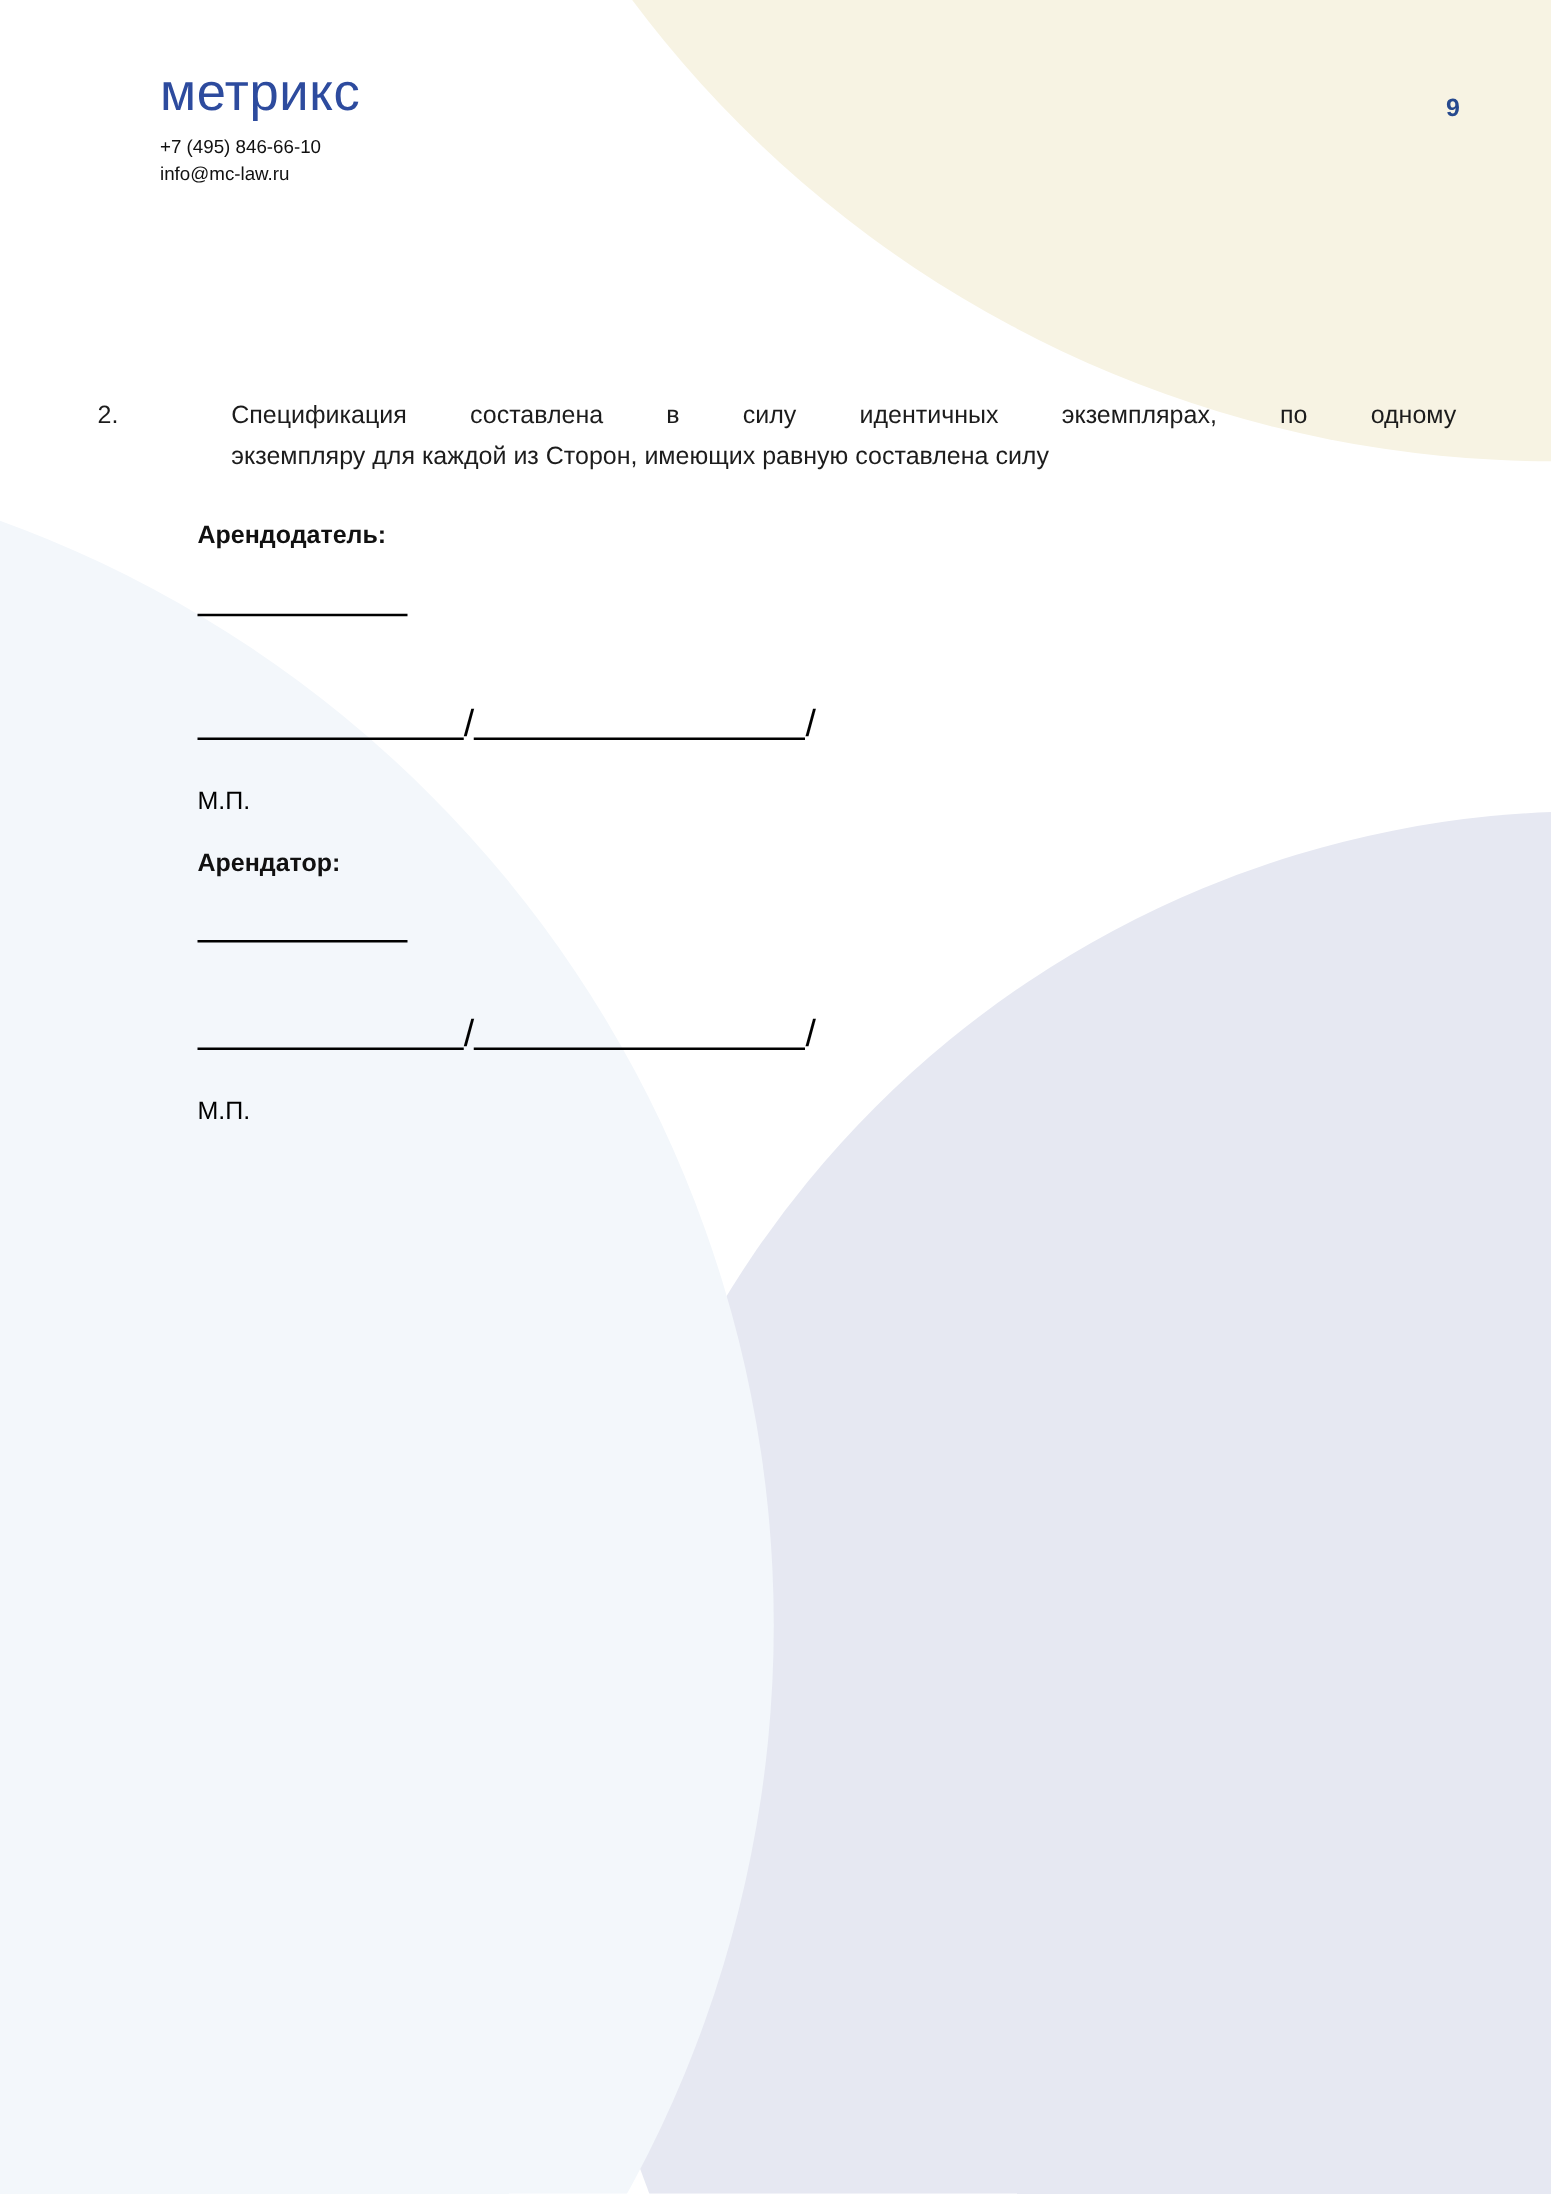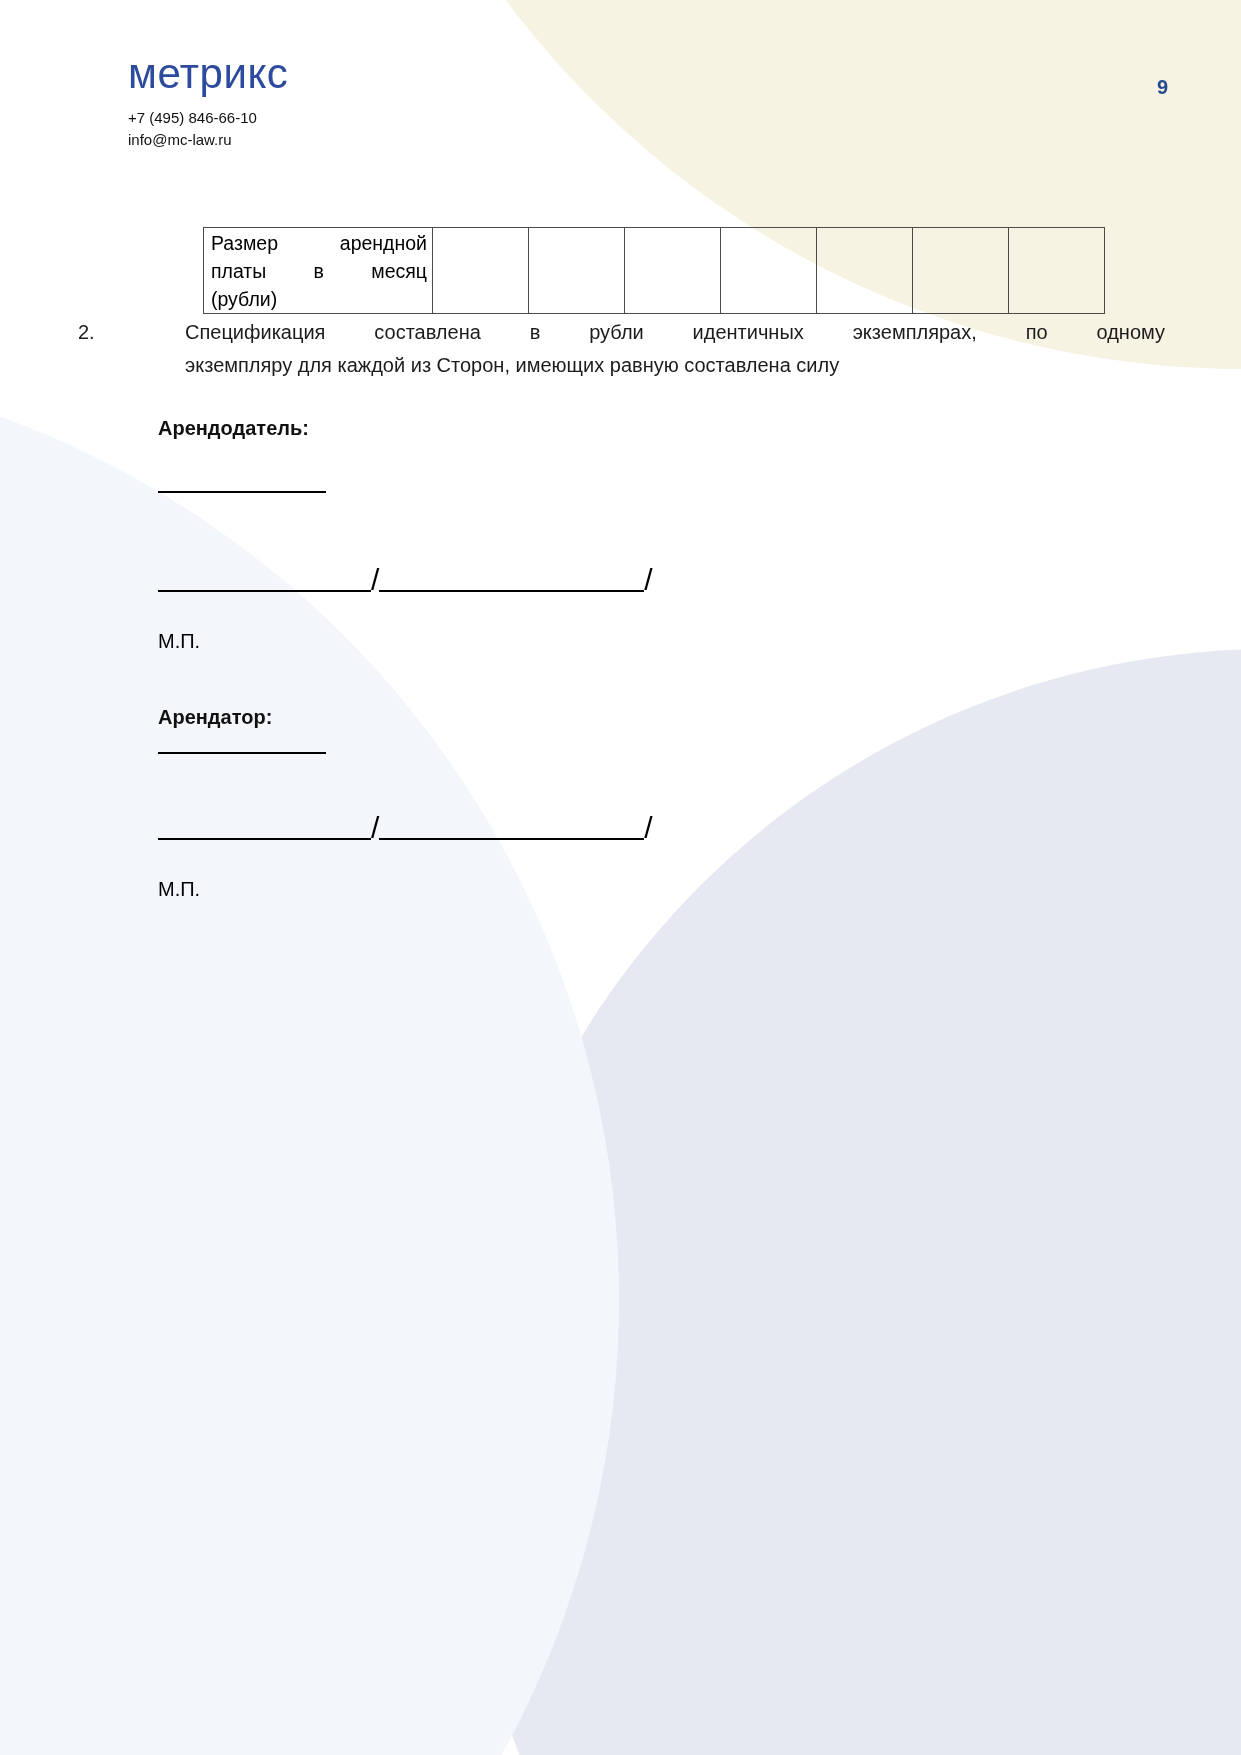--- a/index.html
+++ b/index.html
@@ -66,59 +66,45 @@
     position:absolute;left:158px;height:30px;z-index:5;
     display:flex;align-items:flex-end;
   }
   .sig-seg{display:inline-block;height:28px;border-bottom:2.5px solid #000;}
   .sig-seg.first{width:213px;}
   .sig-seg.second{width:265px;}
   .slash{font-size:30px;line-height:30px;position:relative;top:3px;color:#000;}
   .mp{position:absolute;left:158px;z-index:5;font-size:20px;color:#000000;}
 
   .t418{top:417px;} .t491{top:491px;} .t562{top:562px;} .t630{top:630px;}
-  .t680{top:706px;} .t752{top:752px;} .t810{top:810px;} .t878{top:878px;}
+  .t680{top:680px;} .t752{top:752px;} .t810{top:810px;} .t878{top:878px;}
 </style>
 </head>
 <body>
 
 <div class="page">
 
   <div class="circle cream"></div>
   <div class="circle lavender"></div>
   <div class="circle pale"></div>
 
   <div class="logo">метрикс</div>
 
   <div class="contact">
     <div>+7 (495) 846-66-10</div>
     <div>info@mc-law.ru</div>
   </div>
 
   <div class="page-number">9</div>
 
-  <div class="spec-table">
-    <div class="cell label-cell">
-      <div class="jline">Размер арендной</div>
-      <div class="jline">платы в месяц</div>
-      <div>(рубли)</div>
-    </div>
-    <div class="cell"></div>
-    <div class="cell"></div>
-    <div class="cell"></div>
-    <div class="cell"></div>
-    <div class="cell"></div>
-    <div class="cell"></div>
-    <div class="cell"></div>
-  </div>
 
   <div class="clause">
     <div class="clause-num">2.</div>
     <div class="clause-text">
-      <div class="jline">Спецификация составлена в рубли идентичных экземплярах, по одному</div>
+      <div class="jline">Спецификация составлена в силу идентичных экземплярах, по одному</div>
       <div>экземпляру для каждой из Сторон, имеющих равную составлена силу</div>
     </div>
   </div>
 
   <div class="sig-title t418">Арендодатель:</div>
   <div class="blank-line t491"></div>
   <div class="sig-row t562">
     <span class="sig-seg first"></span>
     <span class="slash">/</span>
     <span class="sig-seg second"></span>

